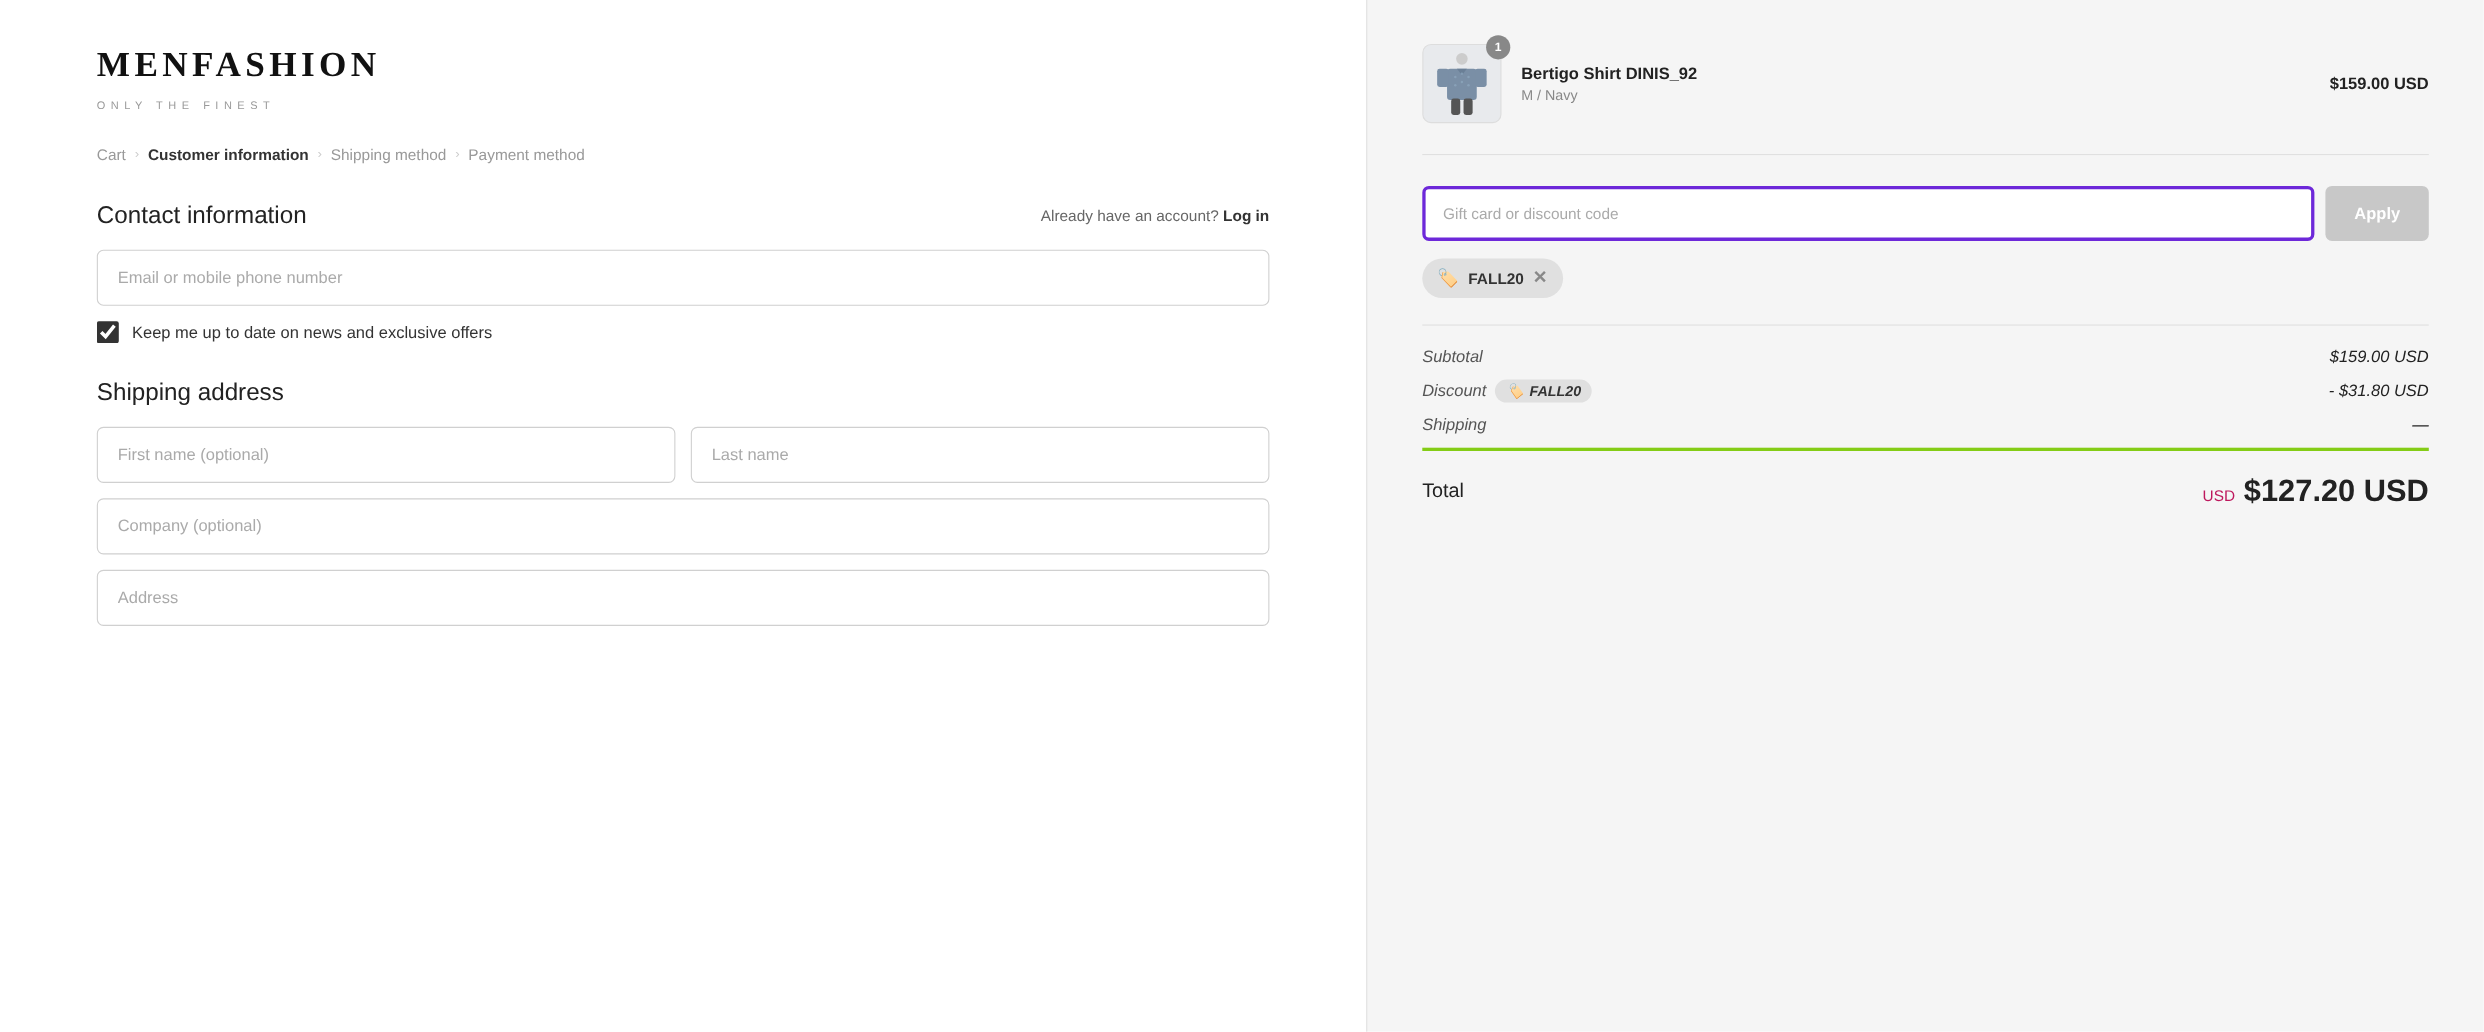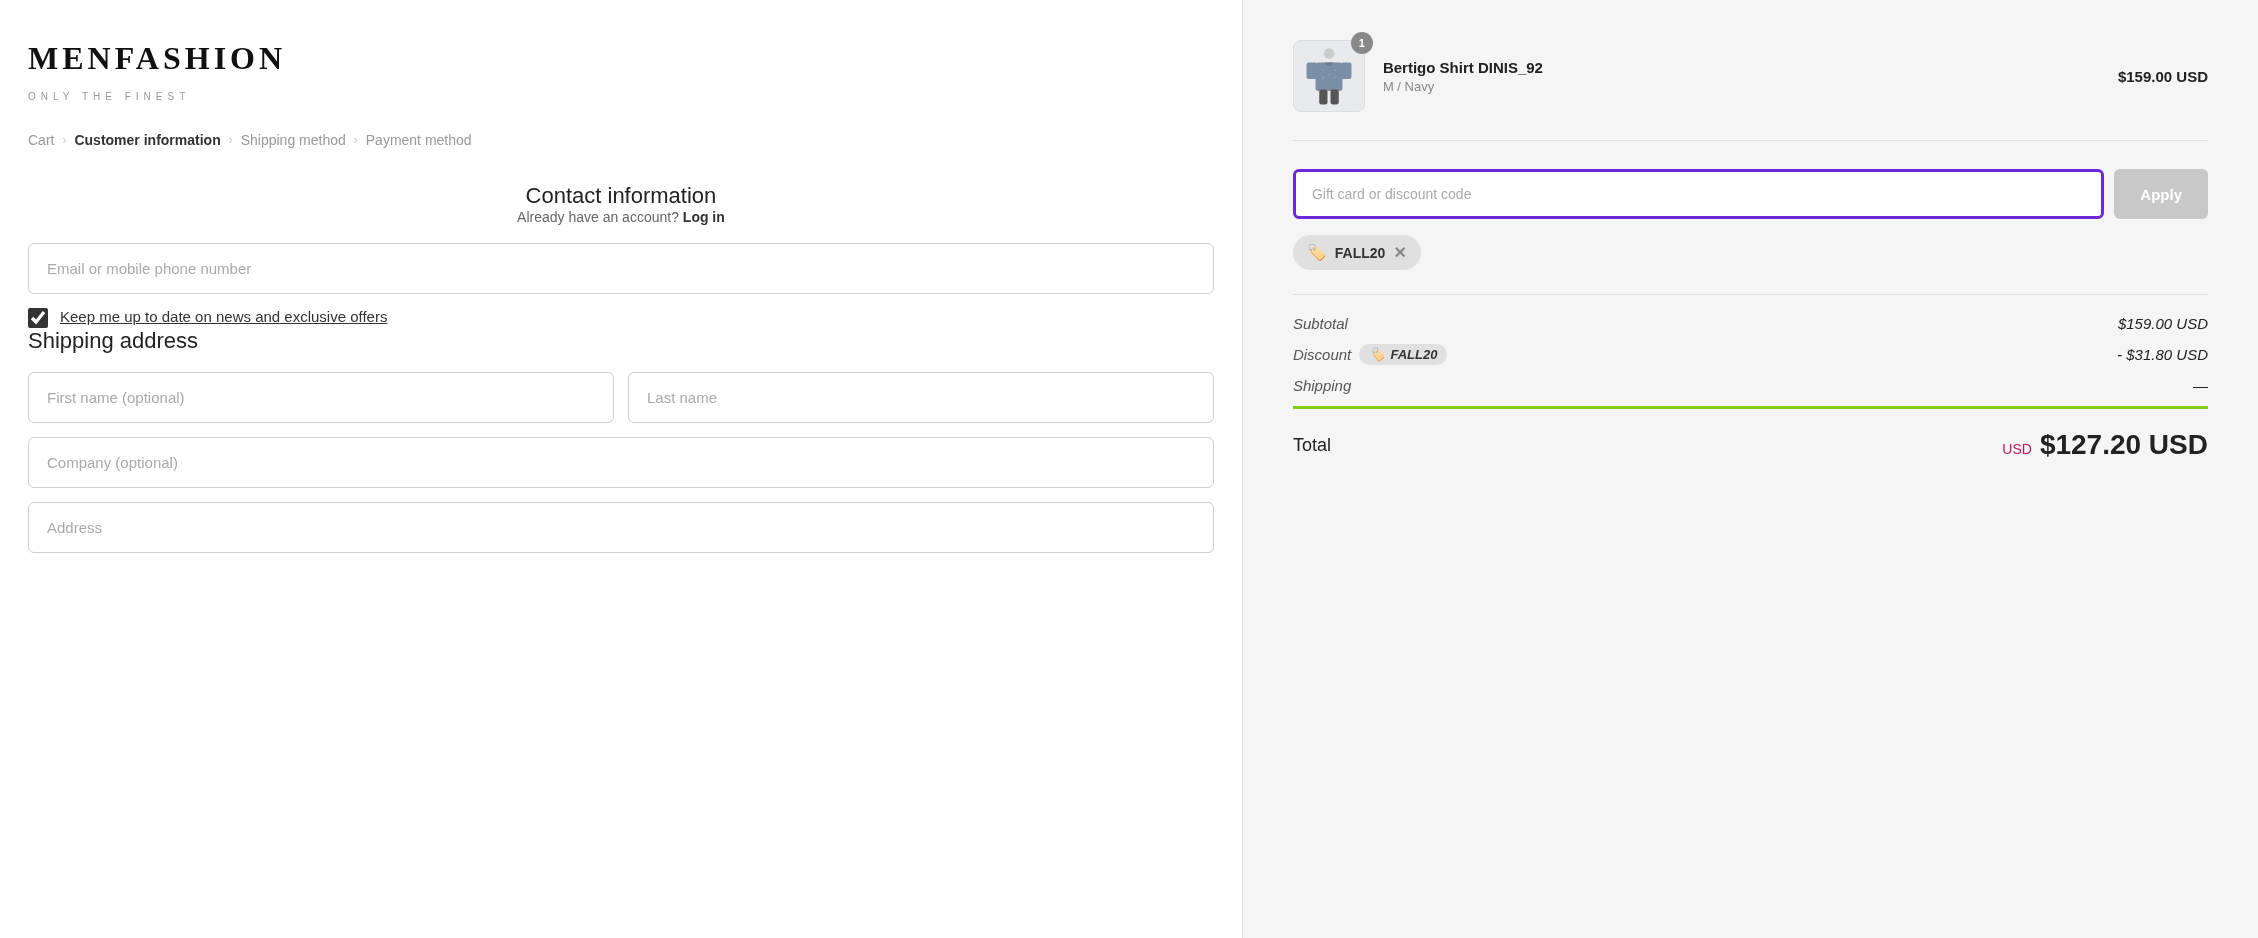--- a/index.html
+++ b/index.html
@@ -8,21 +8,21 @@
       background: #fff;
       color: #333;
       display: flex;
       min-height: 100vh;
     }
 
     
     .left-panel {
       flex: 1;
       max-width: 55%;
-      padding: 40px 28px;
+      padding: 40px 88px;
       background: #fff;
     }
 
     
     .right-panel {
       flex: 0 0 45%;
       background: #f5f5f5;
       border-left: 1px solid #e0e0e0;
       padding: 40px 50px;
     }
@@ -65,21 +65,20 @@
       color: #ccc;
       font-size: 12px;
     }
 
     
     .section-header {
       display: flex;
       justify-content: space-between;
       align-items: center;
       margin-bottom: 18px;
-      flex-direction: column;
     }
     .section-title {
       font-size: 22px;
       font-weight: 400;
       color: #222;
     }
     .login-prompt {
       font-size: 14px;
       color: #666;
     }
@@ -101,25 +100,25 @@
       background: #fff;
       outline: none;
       margin-bottom: 14px;
     }
     .form-field::placeholder {
       color: #aaa;
     }
 
     .checkbox-row {
       display: flex;
-      align-items: flex-start;
+      align-items: center;
       gap: 12px;
-      font-size: 15px;
-      color: #333;
-      text-decoration: underline;
+      margin-bottom: 32px;
+      font-size: 15px;
+      color: #333;
     }
     .checkbox-input {
       width: 20px;
       height: 20px;
       accent-color: #333;
       cursor: pointer;
     }
 
     .shipping-address-title {
       font-size: 22px;

